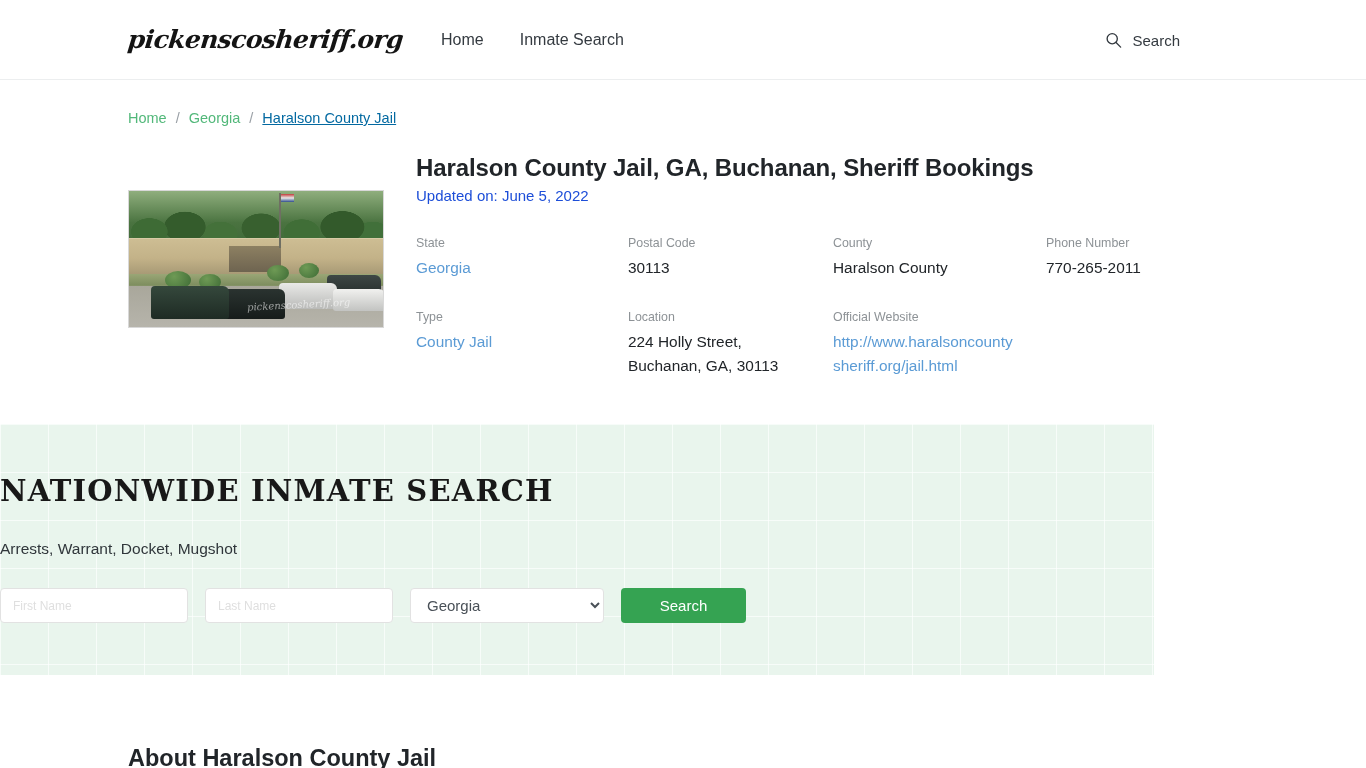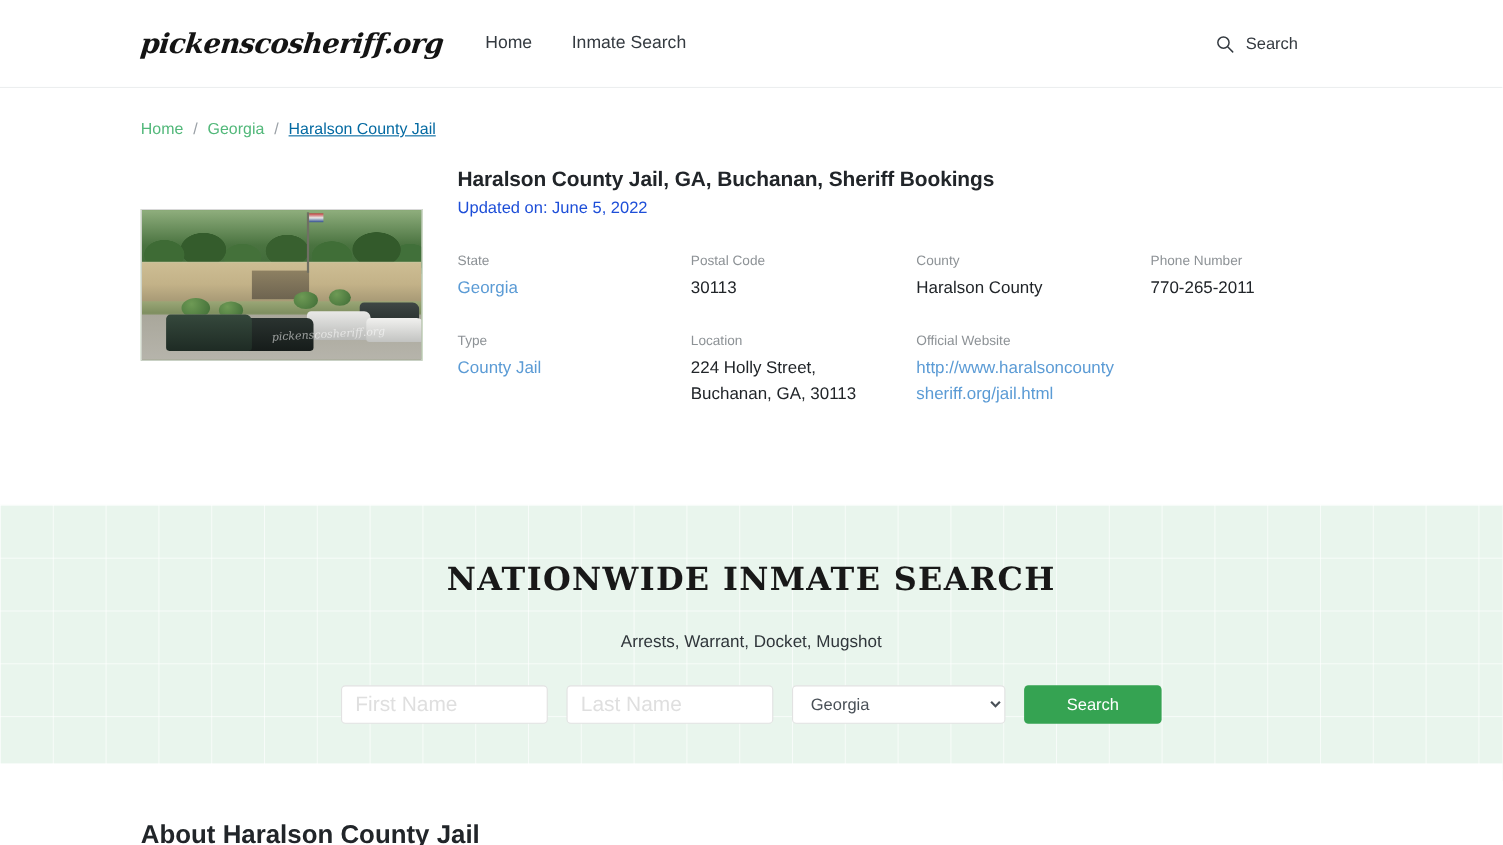--- a/index.html
+++ b/index.html
@@ -148,21 +148,21 @@
     font-family: "DejaVu Serif", serif;
     font-style: italic;
     font-size: 10px;
     color: rgba(255,255,255,0.55);
     white-space: nowrap;
     transform: rotate(-3deg);
   }
 
   .info-body { flex: 1; min-width: 0; }
   .page-title {
-    font-size: 19px;
+    font-size: 24px;
     font-weight: 700;
     color: #212529;
     margin: 0 0 4px 0;
     line-height: 1.3;
     letter-spacing: -0.1px;
   }
   .updated {
     font-size: 15px;
     color: #1d4ed8;
     margin: 0 0 32px 0;
@@ -185,32 +185,32 @@
     line-height: 1.55;
     word-break: break-word;
   }
   .field-value a,
   a.field-value { color: #5b9bd5; text-decoration: none; }
   .link-blue { color: #5b9bd5; text-decoration: none; }
 
   
   .search-band {
     position: absolute;
-    top: 459px;
+    top: 424px;
     left: 0;
-    width: 1366px;
+    width: 1154px;
     height: 251px;
     background-color: #e9f5ed;
     background-image:
       linear-gradient(to right, rgba(255,255,255,0.65) 1px, transparent 1px),
       linear-gradient(to bottom, rgba(255,255,255,0.65) 1px, transparent 1px);
     background-size: 48px 48px;
     display: flex;
     flex-direction: column;
-    align-items: center;
+    align-items: flex-start;
     padding-top: 50px;
   }
   .band-title {
     font-family: "DejaVu Serif", serif;
     font-weight: 700;
     font-size: 29px;
     letter-spacing: 1.2px;
     color: #181818;
     margin: 0 0 0 0;
     text-align: center;
@@ -227,21 +227,21 @@
     gap: 17px;
     margin-top: 30px;
   }
   .text-input {
     width: 188px;
     height: 35px;
     border: 1px solid #e2e2e2;
     border-radius: 4px;
     background: #ffffff;
     padding: 0 12px;
-    font-size: 19px;
+    font-size: 12px;
     font-family: "Liberation Sans", sans-serif;
     color: #495057;
     outline: none;
   }
   .text-input::placeholder { color: #dfdfdf; }
   .state-select {
     width: 194px;
     height: 35px;
     border: 1px solid #e2e2e2;
     border-radius: 4px;

